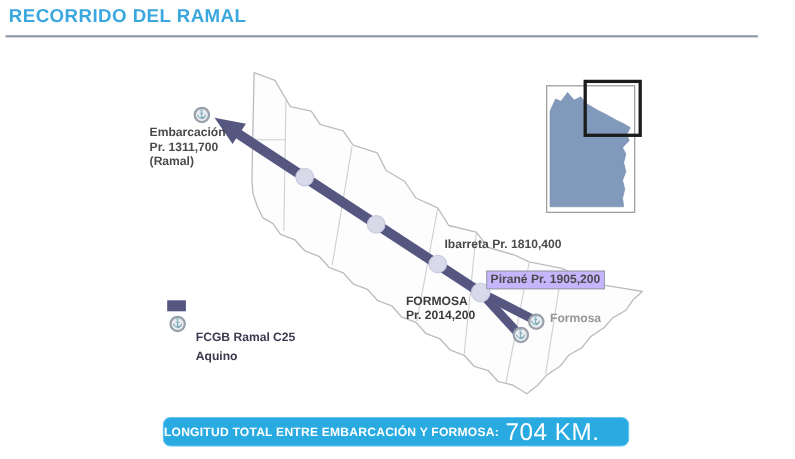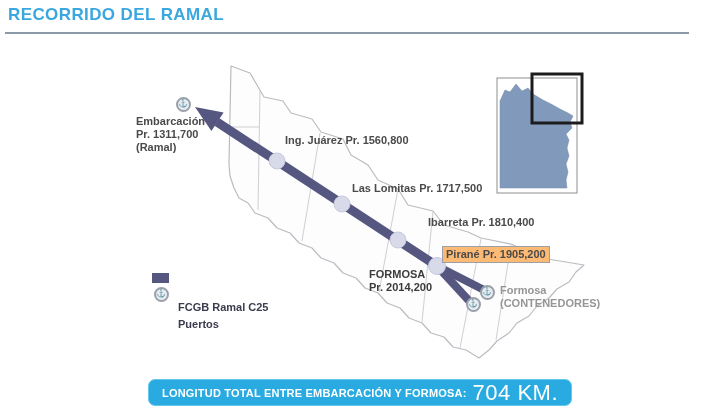--- a/index.html
+++ b/index.html
@@ -6,29 +6,29 @@
   #stage{position:relative;width:723px;height:417px;overflow:hidden;background:#fff;
          font-family:"Liberation Sans",sans-serif;}
   .page-title{position:absolute;left:8px;top:5px;font-size:17px;font-weight:bold;
               letter-spacing:.4px;color:#3AA7DF;}
   .title-rule{position:absolute;left:5px;top:32px;width:684px;height:2px;background:#8B99A8;}
   svg.map{position:absolute;left:0;top:0;}
   .map-label{position:absolute;font-size:11px;line-height:13px;font-weight:bold;
              color:#4A4A4A;white-space:nowrap;}
   .map-label.dark{color:#3B3B3B;}
   .map-label.gray{color:#969696;}
-  .map-label.boxed{background:#fdba74;border:1px solid #9AA0A6;padding:0 3px;line-height:15px;}
+  .map-label.boxed{background:#c4b5fd;border:1px solid #9AA0A6;padding:0 3px;line-height:15px;}
   .port-icon{position:absolute;width:15px;height:15px;box-sizing:border-box;border-radius:50%;
              background:#E9EBEF;border:2px solid #98A0AA;color:#333A66;font-size:8px;
              line-height:10px;text-align:center;}
   .legend-swatch{position:absolute;left:152px;top:273px;width:17px;height:10px;background:#555781;}
   .legend-label{position:absolute;font-size:11px;font-weight:bold;color:#3B3B50;white-space:nowrap;margin-top:30px;}
   .banner{position:absolute;left:148px;top:379px;width:422px;height:25px;background:#29ABE2;
           border:1px solid #63C6EF;border-radius:7px;display:flex;align-items:center;
-          justify-content:center;gap:6px;color:#fff;}
+          justify-content:flex-start;gap:6px;color:#fff;}
   .banner .small{font-size:11px;font-weight:bold;letter-spacing:.2px;}
   .banner .big{font-size:22px;font-weight:normal;letter-spacing:.5px;}
 </style>
 </head>
 <body>
 
 <div id="stage">
 
   <div class="page-title">RECORRIDO DEL RAMAL</div>
   <div class="title-rule"></div>
@@ -73,42 +73,39 @@
       <rect x="532" y="74" width="50" height="49" fill="none" stroke="#1C1C1C" stroke-width="3"></rect>
     </g>
   </svg>
 
   <div class="map-label" style="left:136px;top:71px;margin-top:44px;">
     <div>Embarcación</div>
     <div>Pr. 1311,700</div>
     <div>(Ramal)</div>
   </div>
 
-  <div class="map-label" style="left:285px;top:134px;">Ing. Juárez Pr. 1560,800</div>
-  <div class="map-label" style="left:352px;top:182px;">Las Lomitas Pr. 1717,500</div>
-  <div class="map-label" style="left:428px;top:216px;">Ibarreta Pr. 1810,400</div>
+  <div class="map-label" style="left:404px;top:216px;">Ibarreta Pr. 1810,400</div>
   <div class="map-label boxed" style="left:442px;top:246px;">Pirané Pr. 1905,200</div>
 
   <div class="map-label dark" style="left:369px;top:268px;">
     <div>FORMOSA</div>
     <div>Pr. 2014,200</div>
   </div>
 
   <div class="map-label gray" style="left:500px;top:284px;">
     <div>Formosa</div>
-    <div>(CONTENEDORES)</div>
   </div>
 
   <div class="port-icon" style="left:176px;top:97px;">⚓</div>
   <div class="port-icon" style="left:480px;top:285px;">⚓</div>
   <div class="port-icon" style="left:466px;top:297px;">⚓</div>
 
   <div class="legend-swatch"></div>
   <div class="legend-label" style="left:178px;top:271px;">FCGB Ramal C25</div>
   <div class="port-icon" style="left:154px;top:287px;">⚓</div>
-  <div class="legend-label" style="left:178px;top:288px;">Puertos</div>
+  <div class="legend-label" style="left:178px;top:288px;">Aquino</div>
 
   <div class="banner">
     <span class="small">LONGITUD TOTAL ENTRE EMBARCACIÓN Y FORMOSA:</span>
     <span class="big">704 KM.</span>
   </div>
 
 </div>
 
 </body></html>

